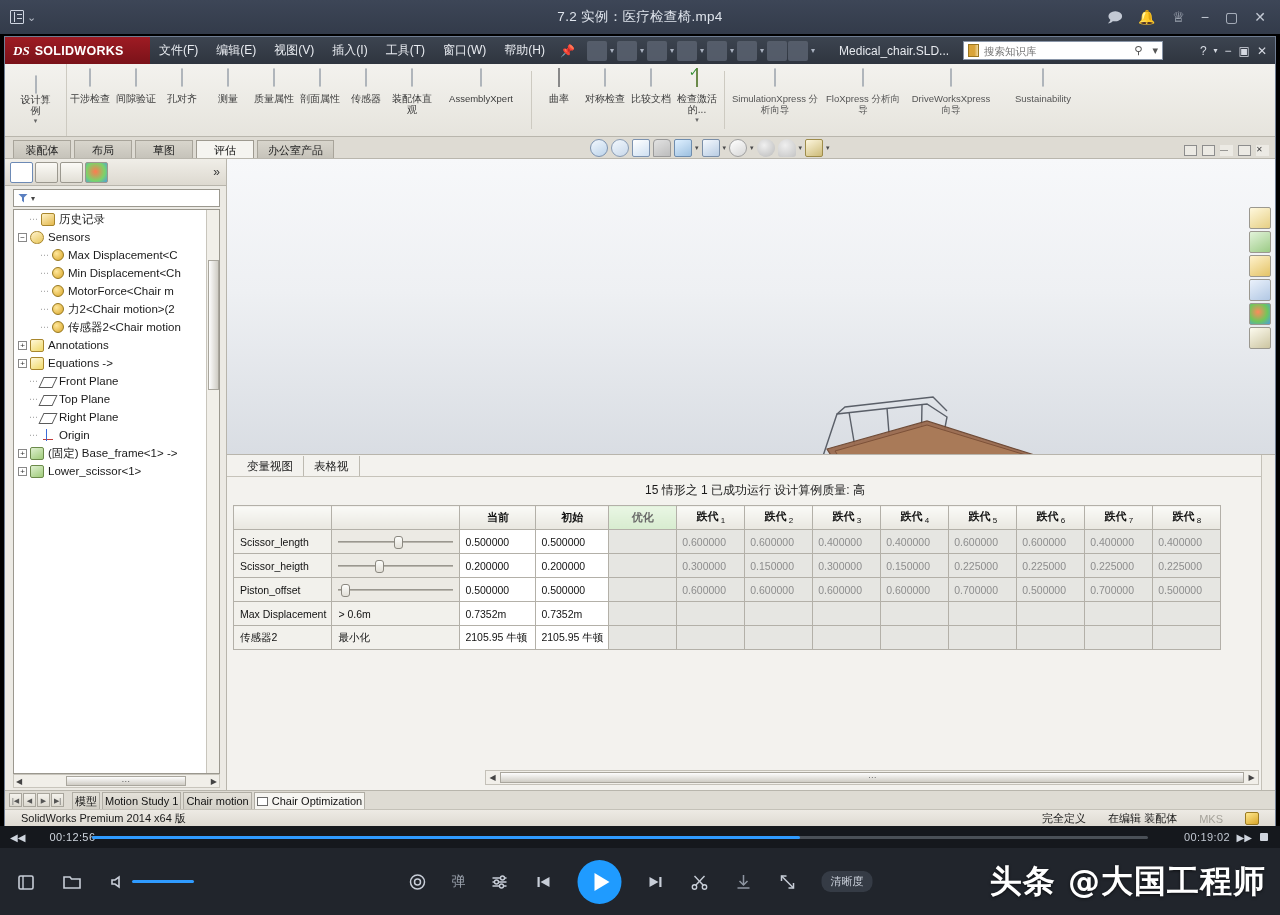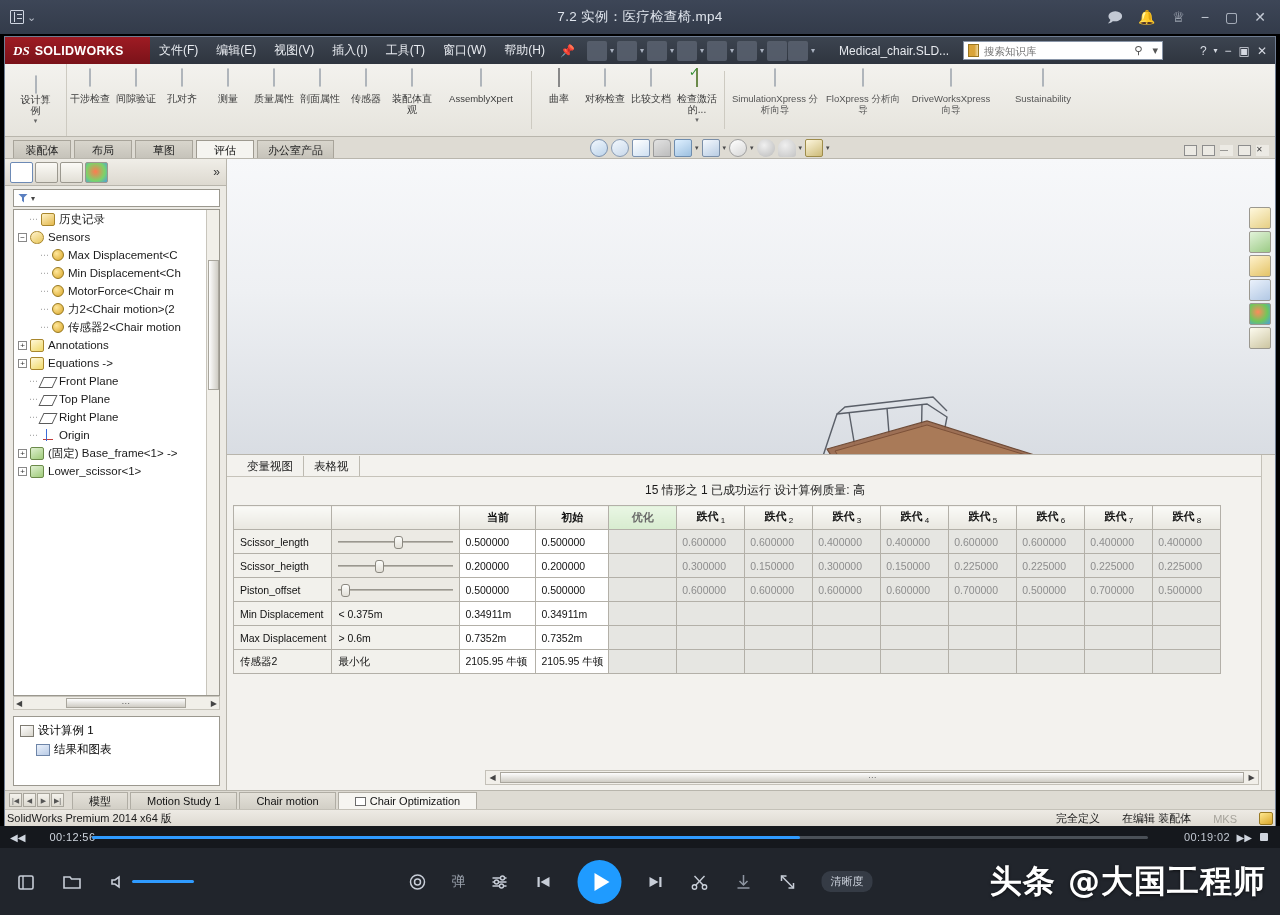--- a/index.html
+++ b/index.html
@@ -150,26 +150,26 @@
   .hscroll{ position:absolute; left:258px; right:16px; bottom:5px; height:15px; background:#f1efe9; border:1px solid #c4c1b8; display:flex; align-items:center;}
   .hscroll .ht{ height:11px; background:linear-gradient(180deg,#fdfdfd,#cfccc4); border:1px solid #a9a69d; flex:1; margin:0 1px; text-align:center; font-size:8px; color:#666; line-height:9px;}
   .hscroll .ar{ width:13px; text-align:center; font-size:8px; color:#444;}
   .tbl-vsb{ position:absolute; right:0; top:0; width:14px; bottom:0; background:#eeece6; border-left:1px solid #c4c1b8;}
 
   
   .doctabs{ height:19px; background:#dedbd3; display:flex; align-items:center; padding-left:4px; border-top:1px solid #b8b5ac;}
   .navbtns{ display:flex; gap:1px; margin-right:8px;}
   .navbtns i{ width:13px;height:14px; border:1px solid #a8a59c; background:linear-gradient(180deg,#f4f2ec,#dcd9d0);
               font-style:normal; font-size:7px; color:#555; text-align:center; line-height:13px;}
-  .dtab{ font-size:11px; color:#111; padding:0 16px; line-height:17px; height:17px; border:1px solid #b0ada4; border-bottom:0;
+  .dtab{ font-size:11px; color:#111; padding:0 2px; line-height:17px; height:17px; border:1px solid #b0ada4; border-bottom:0;
          background:linear-gradient(180deg,#e4e1d9,#d2cfc6); margin-right:2px;}
   .dtab.active{ background:#f6f5f1; }
   .dtab .di{ display:inline-block; width:11px;height:9px; border:1px solid #6b6b6b; margin-right:4px; vertical-align:-1px; background:#fff;}
   .statusbar{ height:18px; background:linear-gradient(180deg,#edeae4,#ddd9d1); display:flex; align-items:center;
-              font-size:11px; color:#1a1a1a; padding:0 2px; border-top:1px solid #c4c1b8;}
+              font-size:11px; color:#1a1a1a; padding:0 16px; border-top:1px solid #c4c1b8;}
   .sb-right{ margin-left:auto; display:flex; align-items:center; gap:22px;}
   .sb-right .grey{ color:#a6a39b;}
   .sb-badge{ width:14px;height:13px; background:linear-gradient(150deg,#ffe88f,#d9a62a); border:1px solid #9a7a22; border-radius:2px;}
 
   
   .vctl{ position:absolute; left:0; bottom:0; width:1280px; height:89px; background:#21252c; }
   .vseek{ position:absolute; left:0; top:0; width:1280px; height:22px; background:#15181d; display:flex; align-items:center; color:#cfd5de; font-size:11px;}
   .vseek .rw{ margin-left:10px; font-size:10px; color:#cfd5de;}
   .vseek .tcur{ margin-left:24px; letter-spacing:.4px;}
   .track{ position:absolute; left:92px; right:132px; top:10px; height:3px; background:#4a5057; border-radius:2px;}
@@ -473,30 +473,20 @@
           <div class="tree-vsb">
               <div class="thumb"></div>
             </div>
         </div>
         <div class="tree-hsb">
           <span class="ar">◀</span>
           <span class="ht">⋯</span>
           <span class="ar">▶</span>
         </div>
 
-        <div class="studypanel">
-          <div class="sp-row">
-            <span class="sp-ic"></span>
-            <span>设计算例 1</span>
-          </div>
-          <div class="sp-row" style="padding-left:22px">
-            <span class="sp-ic res"></span>
-            <span>结果和图表</span>
-          </div>
-        </div>
       </div>
 
       <div class="rightcol">
 
         <div class="gfx">
           <svg width="1050" height="296" style="position:absolute;left:0;top:0">
 
             <g stroke="#5a5f68" stroke-width="1.4" fill="none">
               <path d="M595 300 L610 255 L700 245 L720 258 L712 300 Z"></path>
               <path d="M610 255 L618 248 L706 238 L720 252"></path>
@@ -636,35 +626,20 @@
                   <td class="iter">0.600000</td>
                   <td class="iter">0.600000</td>
                   <td class="iter">0.600000</td>
                   <td class="iter">0.600000</td>
                   <td class="iter">0.700000</td>
                   <td class="iter">0.500000</td>
                   <td class="iter">0.700000</td>
                   <td class="iter">0.500000</td>
                 </tr>
                 <tr>
-                  <td class="nm">Min Displacement</td>
-                  <td class="nm">&lt; 0.375m</td>
-                  <td class="val">0.34911m</td>
-                  <td class="val">0.34911m</td>
-                  <td class="blank"></td>
-                  <td class="blank"></td>
-                  <td class="blank"></td>
-                  <td class="blank"></td>
-                  <td class="blank"></td>
-                  <td class="blank"></td>
-                  <td class="blank"></td>
-                  <td class="blank"></td>
-                  <td class="blank"></td>
-                </tr>
-                <tr>
                   <td class="nm">Max Displacement</td>
                   <td class="nm">&gt; 0.6m</td>
                   <td class="val">0.7352m</td>
                   <td class="val">0.7352m</td>
                   <td class="blank"></td>
                   <td class="blank"></td>
                   <td class="blank"></td>
                   <td class="blank"></td>
                   <td class="blank"></td>
                   <td class="blank"></td>

